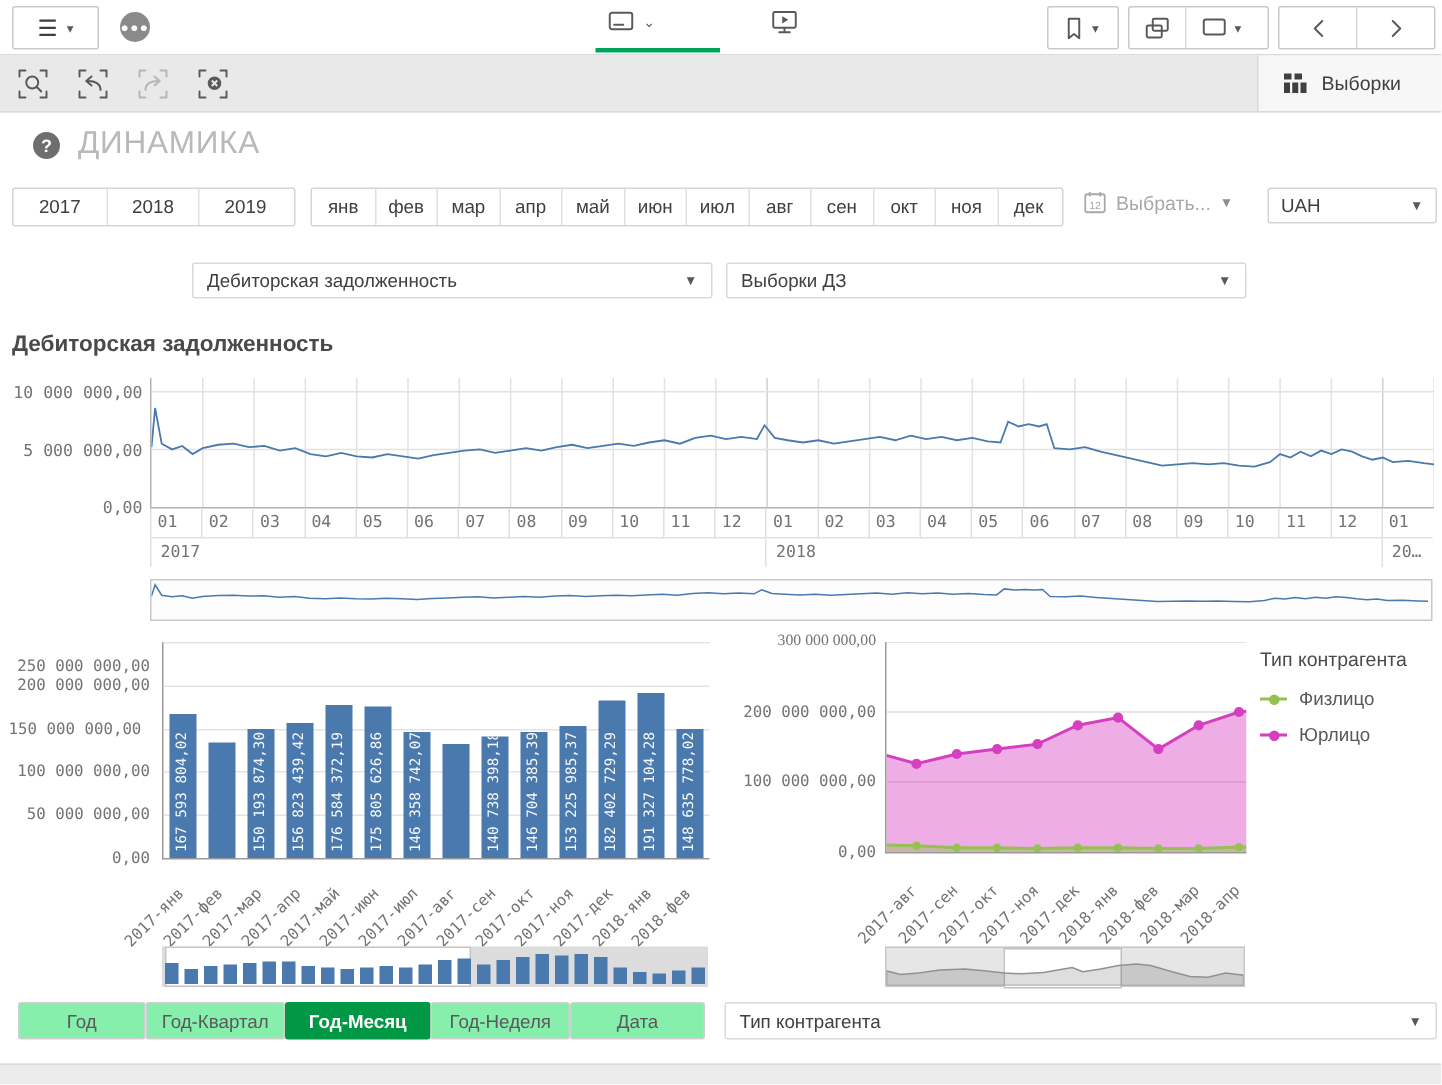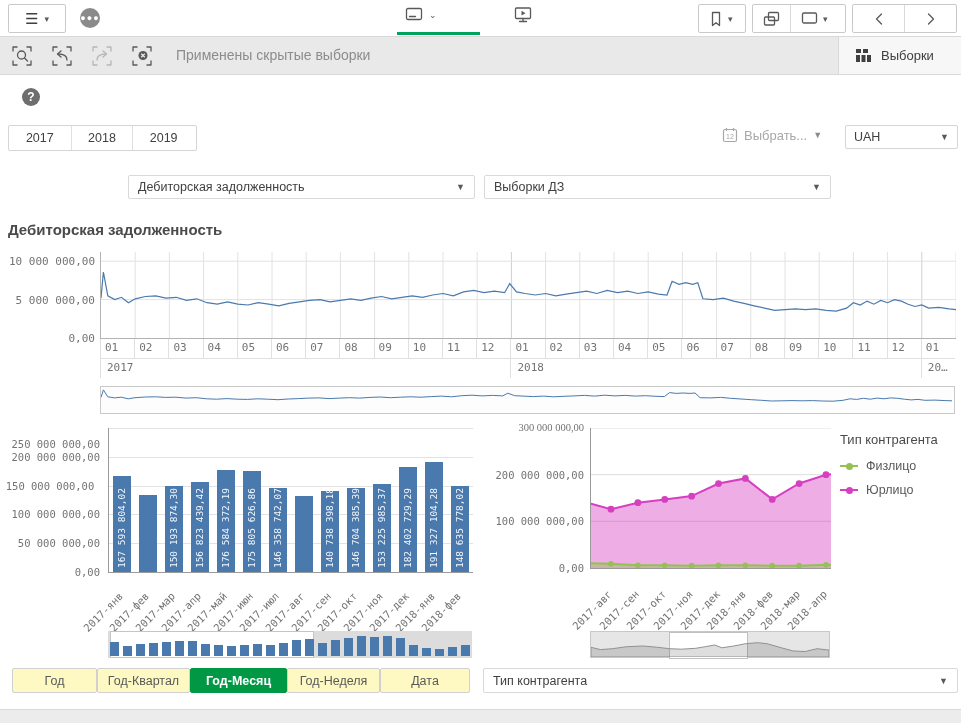--- a/index.html
+++ b/index.html
@@ -83,21 +83,21 @@
   #area-plot{position:absolute;left:590px;top:428px;width:240px;height:140px;border-left:1px solid #9a9a9a;border-bottom:1px solid #9a9a9a;}
   #legend{position:absolute;left:840px;top:432px;width:118px;}
   #legend-title{font-size:13px;color:#4a4a4a;margin-bottom:12px;}
   .leg-item{display:flex;align-items:center;gap:8px;margin-bottom:10px;font-size:12.5px;color:#595959;cursor:pointer;}
   .leg-swatch{position:relative;width:18px;height:2px;}
   .leg-swatch i{position:absolute;left:6px;top:-2.5px;width:7px;height:7px;border-radius:50%;}
   #area-nav{position:absolute;left:590px;top:631px;width:240px;height:27px;background:#e6e6e6;border:1px solid #c8c8c8;box-sizing:border-box;cursor:ew-resize;}
   #area-nav-window{position:absolute;left:78px;top:0;width:77px;height:25px;background:#fff;border:1px solid #c0c0c0;}
 
   
-  .tab{position:absolute;top:668px;height:25px;border:1px solid #d0d0d0;background:#fef9c3;border-radius:2px;
+  .tab{position:absolute;top:668px;height:25px;border:1px solid #d0d0d0;background:#86efac;border-radius:2px;
        display:flex;align-items:center;justify-content:center;font-size:12.5px;color:#595959;cursor:pointer;box-sizing:border-box;}
   .tab.active{background:#009845;border-color:#009845;color:#fff;font-weight:bold;}
   #dim-dd{left:483px;top:668px;width:475px;height:25px;}
   #footer{position:absolute;left:0;top:709px;width:961px;height:14px;background:#ececec;border-top:1px solid #d9d9d9;}
 
   svg{display:block;}
   .ico-stroke{stroke:#595959;fill:none;stroke-width:1.3;stroke-linecap:round;stroke-linejoin:round;}
 </style>
 </head>
 <body>
@@ -188,39 +188,53 @@
         <path class="ico-stroke" d="M12 6 L15.5 9 L12 12"></path>
       </svg>
     </div>
     <div class="sel-ico" style="left:128px;">
       <svg width="22" height="22" viewBox="0 0 22 22">
         <path class="ico-stroke" d="M2 6 V2 H6 M16 2 H20 V6 M20 16 V20 H16 M6 20 H2 V16"></path>
         <circle cx="12" cy="10.5" r="4.5" fill="#595959"></circle>
         <path d="M10.2 8.7 L13.8 12.3 M13.8 8.7 L10.2 12.3" stroke="#e9e9e9" stroke-width="1.3"></path>
       </svg>
     </div>
-    <div id="sel-msg">Применены скрытые выборки</div>
     <div id="sel-right">
       <svg width="17" height="15" viewBox="0 0 17 15">
         <rect x="1" y="1" width="5" height="4" fill="#404040"></rect>
         <rect x="8" y="1" width="5" height="4" fill="#404040"></rect>
         <rect x="1" y="7" width="4" height="7" fill="#404040"></rect>
         <rect x="6.5" y="7" width="4" height="7" fill="#404040"></rect>
         <rect x="12" y="7" width="4" height="7" fill="#404040"></rect>
       </svg>
       <span>Выборки</span>
     </div>
   </div>
 
   <div id="help-circle">?</div>
+  <div id="page-heading">ДИНАМИКА</div>
 
   <div class="fbox" id="year-box">
       <div class="fcell" style="width: 61.6667px;">2017</div>
       <div class="fcell" style="width: 61.6667px;">2018</div>
       <div class="fcell" style="width: 61.6667px;">2019</div>
+    </div>
+  <div class="fbox" id="month-box">
+      <div class="fcell" style="width: 41.5px;">янв</div>
+      <div class="fcell" style="width: 41.5px;">фев</div>
+      <div class="fcell" style="width: 41.5px;">мар</div>
+      <div class="fcell" style="width: 41.5px;">апр</div>
+      <div class="fcell" style="width: 41.5px;">май</div>
+      <div class="fcell" style="width: 41.5px;">июн</div>
+      <div class="fcell" style="width: 41.5px;">июл</div>
+      <div class="fcell" style="width: 41.5px;">авг</div>
+      <div class="fcell" style="width: 41.5px;">сен</div>
+      <div class="fcell" style="width: 41.5px;">окт</div>
+      <div class="fcell" style="width: 41.5px;">ноя</div>
+      <div class="fcell" style="width: 41.5px;">дек</div>
     </div>
 
   <div id="date-picker">
     <svg width="16" height="16" viewBox="0 0 16 16">
       <rect x="1.5" y="2.5" width="13" height="12" rx="1.5" fill="none" stroke="#a8a8a8" stroke-width="1.2"></rect>
       <path d="M4.5 1 v3 M11.5 1 v3" stroke="#a8a8a8" stroke-width="1.2"></path>
       <text x="8" y="12" text-anchor="middle" font-size="7" fill="#a8a8a8" font-family="Liberation Sans">12</text>
     </svg>
     <span>Выбрать...</span>
     <span style="color:#8c8c8c;font-size:9px;">▼</span>

